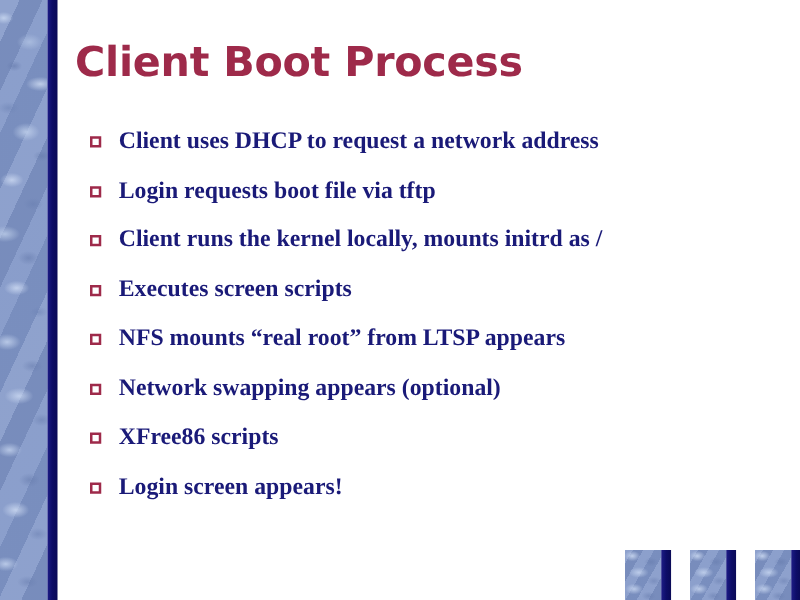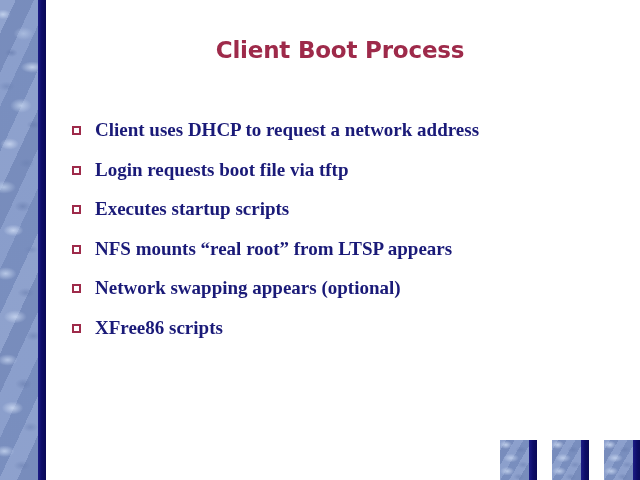--- a/index.html
+++ b/index.html
@@ -71,35 +71,34 @@
     height: 480px;
     background: linear-gradient(90deg, #1c1c86 0%, #0d0d68 45%, #0a0a56 100%);
   }
 
   
   .title {
     position: absolute;
     left: 60px;
     top: 28px;
     width: 560px;
-    text-align: center;
     font-family: "DejaVu Sans", sans-serif;
     font-weight: bold;
-    font-size: 23px;
+    font-size: 33px;
     letter-spacing: -0.2px;
     color: #9e2a4a;
     line-height: 44px;
     white-space: nowrap;
   }
 
   
   .bullets {
     position: absolute;
     left: 72px;
-    top: 117px;
+    top: 100px;
     width: 552px;
   }
   .bullet-row {
     display: flex;
     align-items: flex-start;
     height: 39.5px;
   }
   .bullet-marker {
     flex: 0 0 auto;
     width: 9px;
@@ -175,41 +174,49 @@
       <span class="bullet-marker"></span>
       <span class="bullet-text">Client uses DHCP to request a network address</span>
     </div>
 
     <div class="bullet-row">
       <span class="bullet-marker"></span>
       <span class="bullet-text">Login requests boot file via tftp</span>
     </div>
 
 
-
-    <div class="bullet-row">
-      <span class="bullet-marker"></span>
-      <span class="bullet-text">Executes startup scripts</span>
+    <div class="bullet-row">
+      <span class="bullet-marker"></span>
+      <span class="bullet-text">Client runs the kernel locally, mounts initrd as /</span>
+    </div>
+
+    <div class="bullet-row">
+      <span class="bullet-marker"></span>
+      <span class="bullet-text">Executes screen scripts</span>
     </div>
 
     <div class="bullet-row">
       <span class="bullet-marker"></span>
       <span class="bullet-text">NFS mounts “real root” from LTSP appears</span>
     </div>
 
     <div class="bullet-row">
       <span class="bullet-marker"></span>
       <span class="bullet-text">Network swapping appears (optional)</span>
     </div>
 
     <div class="bullet-row">
       <span class="bullet-marker"></span>
       <span class="bullet-text">XFree86 scripts</span>
     </div>
 
+    <div class="bullet-row">
+      <span class="bullet-marker"></span>
+      <span class="bullet-text">Login screen appears!</span>
+    </div>
 
   </div>
 
   <div class="deco-row">
     <div class="deco-square">
       <div class="deco-marble"></div>
       <div class="deco-navy"></div>
     </div>
     <div class="deco-square">
       <div class="deco-marble"></div>

